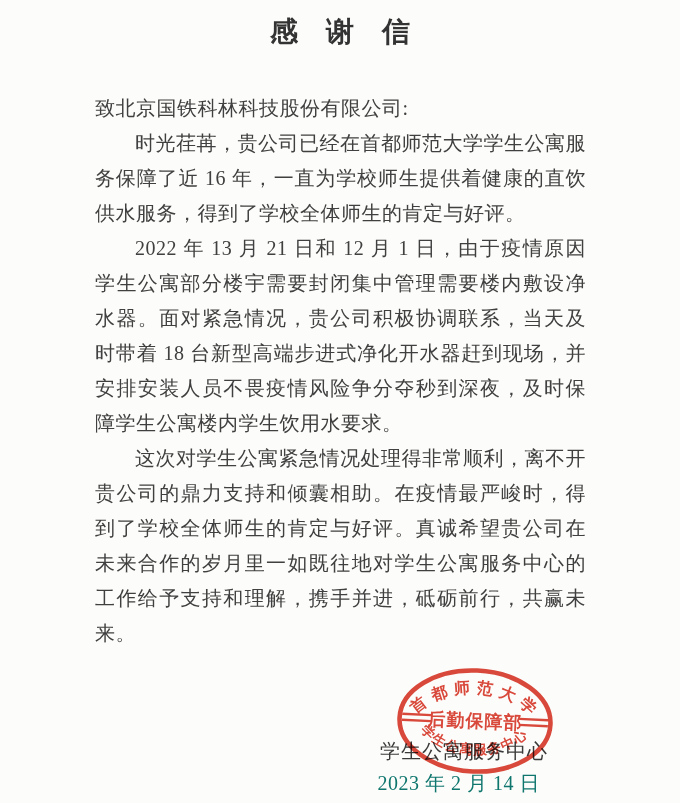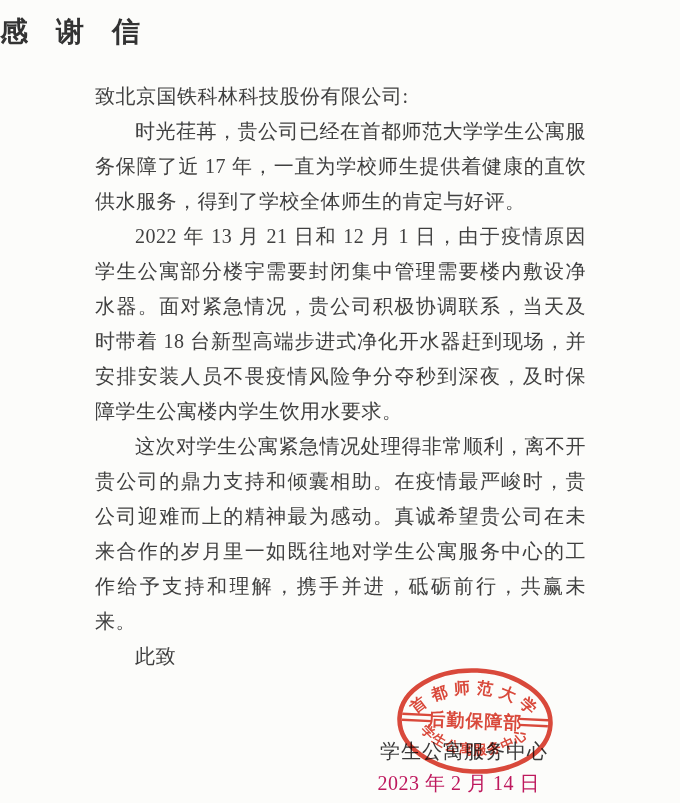--- a/index.html
+++ b/index.html
@@ -11,47 +11,48 @@
   .page {
     position: relative;
     width: 680px; height: 803px;
     background: #fcfcfa;
     color: #404040;
     overflow: hidden;
   }
   .title {
     margin: 0;
     padding-top: 13px;
+    text-align: center;
     font-size: 28px;
     line-height: 38px;
     font-weight: bold;
     color: #333333;
   }
   .content {
-    margin: 28px 94px 0 95px;
+    margin: 40px 94px 0 95px;
     font-size: 20px;
     line-height: 35px;
     text-align: justify;
     letter-spacing: 0.5px;
   }
   .content p { margin: 0; }
   .para, .closing-salute { text-indent: 2em; }
   .signature {
     position: absolute;
     top: 738px; right: 132px;
     font-size: 20px;
     letter-spacing: 1px;
     color: #3a3a3a;
   }
   .date {
     position: absolute;
     top: 770px; right: 140px;
     font-size: 20px;
     letter-spacing: 0.5px;
-    color: #be185d;
+    color: #0f766e;
   }
   .stamp {
     position: absolute;
     left: 393px; top: 665px;
     width: 164px; height: 112px;
     transform: rotate(2.5deg);
     mix-blend-mode: multiply;
     opacity: 0.92;
   }
   .stamp text {
@@ -64,24 +65,23 @@
 </style>
 </head>
 <body>
 
 <div class="page">
 
   <h1 class="title">感　谢　信</h1>
 
   <div class="content">
     <p class="salutation">致北京国铁科林科技股份有限公司:</p>
-    <p class="para">时光荏苒，贵公司已经在首都师范大学学生公寓服务保障了近 17 年，一直为学校师生提供着健康的直饮供水服务，得到了学校全体师生的肯定与好评。</p>
+    <p class="para">时光荏苒，贵公司已经在首都师范大学学生公寓服务保障了近 16 年，一直为学校师生提供着健康的直饮供水服务，得到了学校全体师生的肯定与好评。</p>
     <p class="para">2022 年 13 月 21 日和 12 月 1 日，由于疫情原因学生公寓部分楼宇需要封闭集中管理需要楼内敷设净水器。面对紧急情况，贵公司积极协调联系，当天及时带着 18 台新型高端步进式净化开水器赶到现场，并安排安装人员不畏疫情风险争分夺秒到深夜，及时保障学生公寓楼内学生饮用水要求。</p>
-    <p class="para">这次对学生公寓紧急情况处理得非常顺利，离不开贵公司的鼎力支持和倾囊相助。在疫情最严峻时，贵公司迎难而上的精神最为感动。真诚希望贵公司在未来合作的岁月里一如既往地对学生公寓服务中心的工作给予支持和理解，携手并进，砥砺前行，共赢未来。</p>
-    <p class="closing-salute">此致</p>
+    <p class="para">这次对学生公寓紧急情况处理得非常顺利，离不开贵公司的鼎力支持和倾囊相助。在疫情最严峻时，得到了学校全体师生的肯定与好评。真诚希望贵公司在未来合作的岁月里一如既往地对学生公寓服务中心的工作给予支持和理解，携手并进，砥砺前行，共赢未来。</p>
   </div>
 
   <div class="signature">学生公寓服务中心</div>
 
   <div class="date">2023 年 2 月 14 日</div>
 
   <svg class="stamp" viewBox="0 0 164 112" xmlns="http://www.w3.org/2000/svg">
     <ellipse cx="82" cy="56" rx="75.5" ry="50.5" fill="none" stroke-width="4.6" stroke="#d93a2b"></ellipse>
     <path id="arc-top" d="M 16 72 A 66 44 0 0 1 148 72" fill="none"></path>
     <path id="arc-bot" d="M 23 58 A 61 42 0 0 0 141 58" fill="none"></path>

